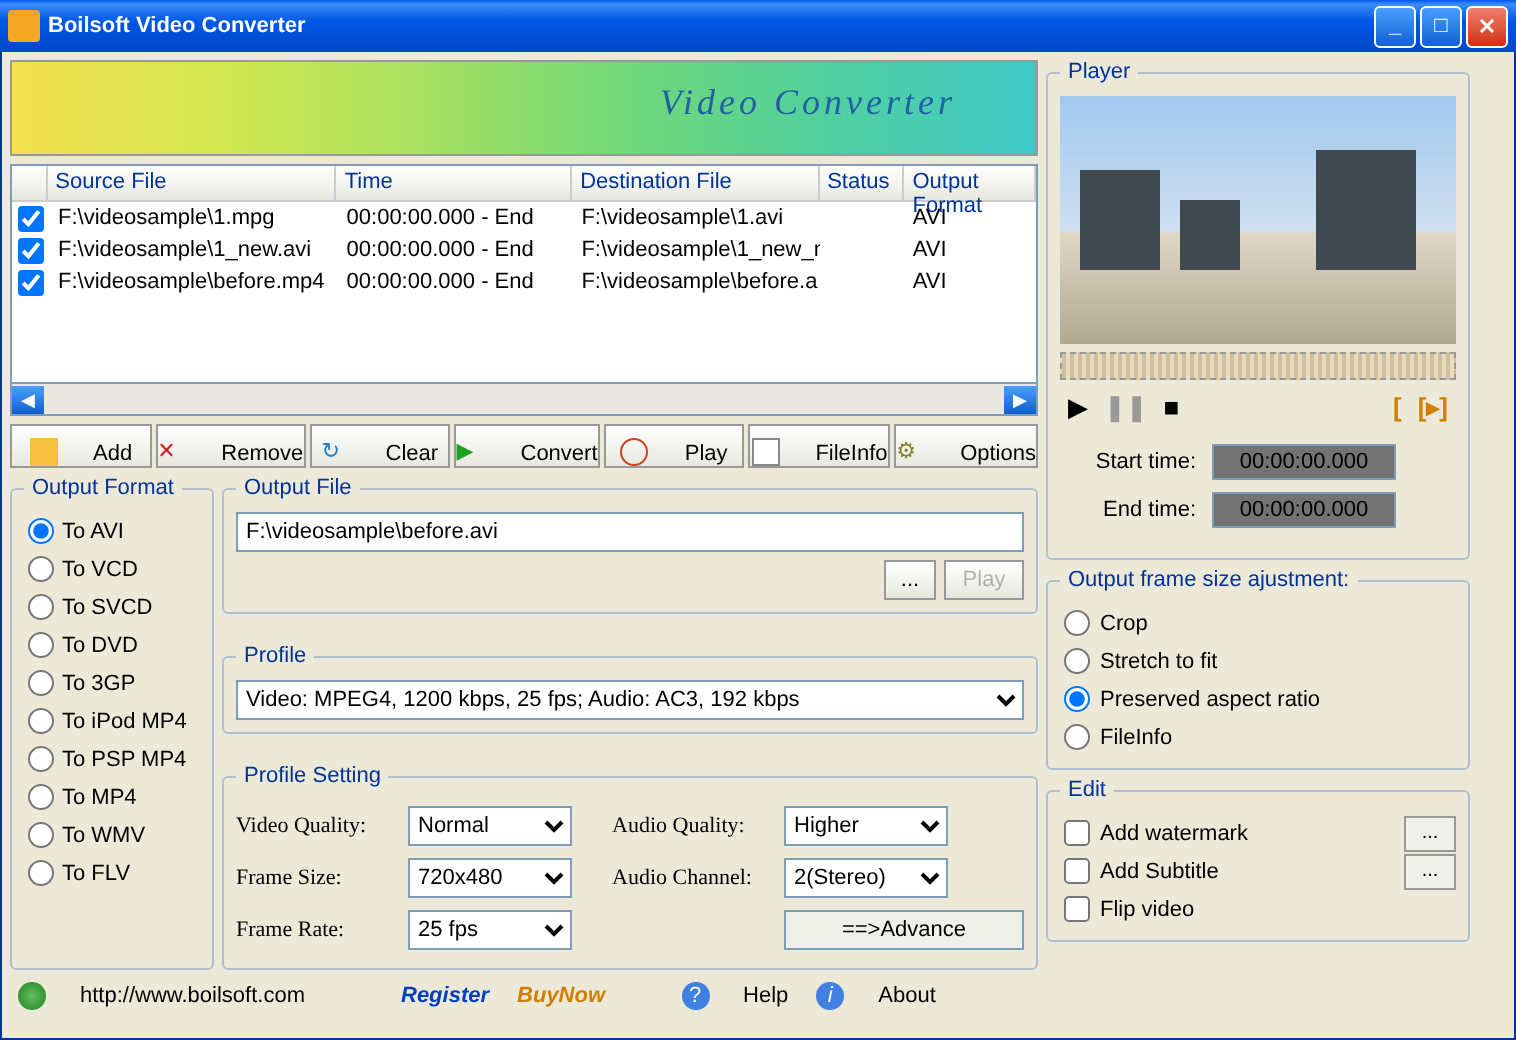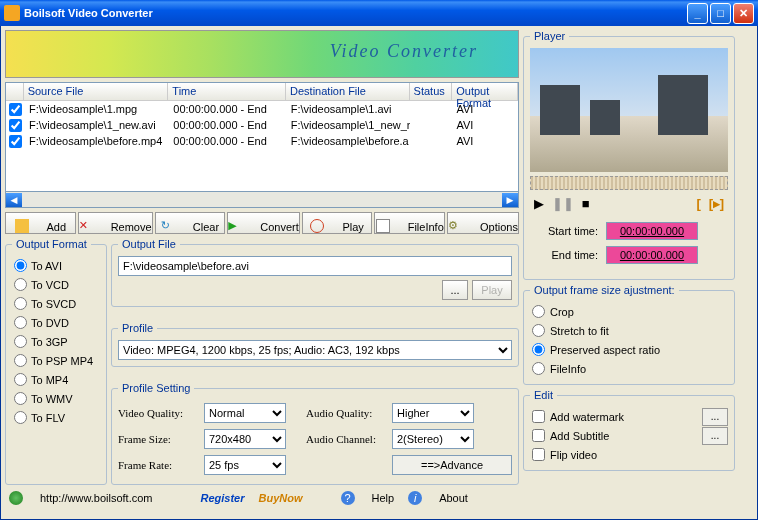--- a/index.html
+++ b/index.html
@@ -51,21 +51,21 @@
 .player-box legend { color: #003399; }
 .video { width: 100%; height: 124px; background: #000; position: relative; overflow: hidden; }
 .video .sky { position: absolute; inset: 0; background: linear-gradient(#a0c8f0 0%, #d0e0f0 55%, #e0d8c8 55%, #b0a890 100%); }
 .video .bldg { position: absolute; bottom: 30%; background: #404850; }
 .seek { height: 14px; margin: 4px 0; background: repeating-linear-gradient(90deg,#d0c0a0,#d0c0a0 2px,#e8dcc0 2px,#e8dcc0 4px); border: 1px dashed #999; }
 .pctrl { display: flex; align-items: center; gap: 8px; padding: 2px 4px; }
 .pctrl span { cursor: pointer; font-size: 13px; }
 .times { padding: 6px 2px; }
 .times .trow { display: flex; align-items: center; gap: 8px; padding: 3px 0; }
 .times .trow span:first-child { width: 66px; text-align: right; }
-.timeval { border: 1px solid #7f9db9; padding: 2px 6px; background: #ec4899; width: 92px; text-align: center; text-decoration: underline; }
+.timeval { border: 1px solid #7f9db9; padding: 2px 6px; background: #737373; width: 92px; text-align: center; }
 .adjgroup label, .editgroup label { display: flex; align-items: center; gap: 5px; padding: 3px 2px; }
 .editgroup .erow { display: flex; align-items: center; gap: 6px; }
 .dotbtn { width: 26px; height: 18px; border: 1px solid #999; background: #f0f0ea; cursor: pointer; font-size: 10px; }
 </style>
 </head>
 <body>
 
 <div class="titlebar">
   <span class="icon"></span>
   <span>Boilsoft Video Converter</span>
@@ -170,20 +170,24 @@
               <input type="radio" name="fmt" style="">
               <span>To SVCD</span>
             </label>
             <label>
               <input type="radio" name="fmt" style="">
               <span>To DVD</span>
             </label>
             <label>
               <input type="radio" name="fmt" style="">
               <span>To 3GP</span>
+            </label>
+            <label>
+              <input type="radio" name="fmt" style="">
+              <span>To iPod MP4</span>
             </label>
             <label>
               <input type="radio" name="fmt" style="">
               <span>To PSP MP4</span>
             </label>
             <label>
               <input type="radio" name="fmt" style="">
               <span>To MP4</span>
             </label>
             <label>

